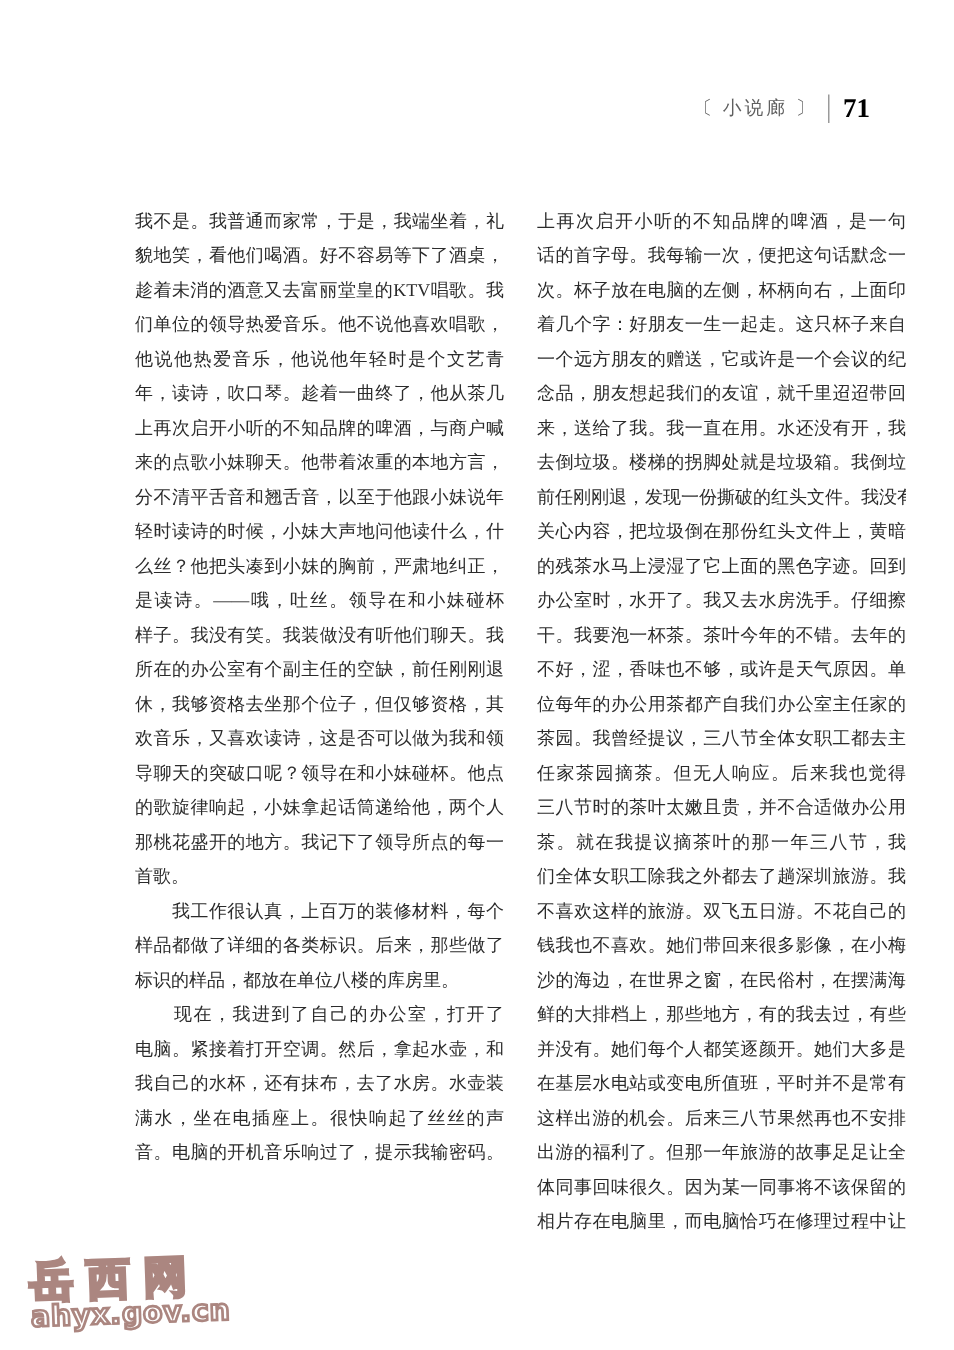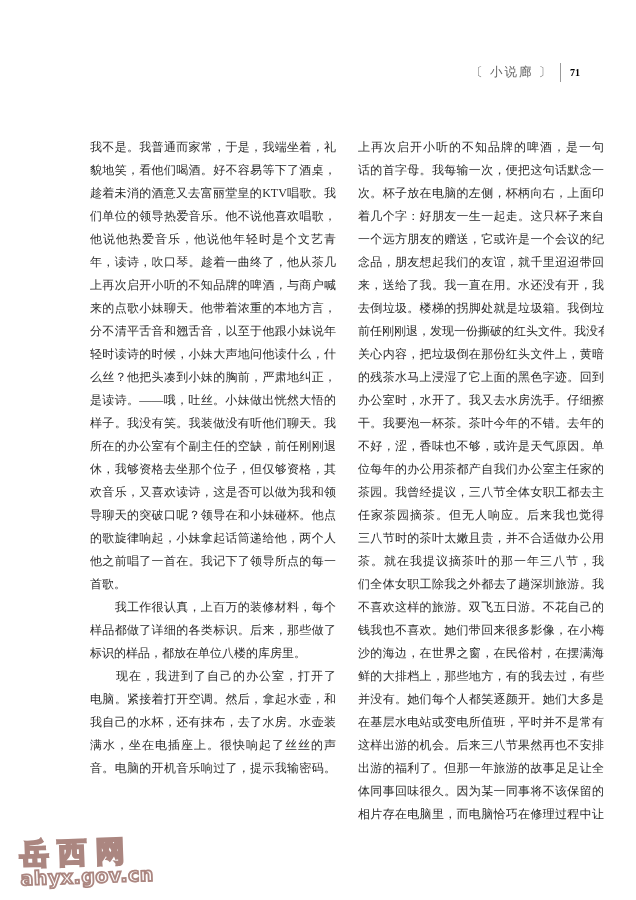--- a/index.html
+++ b/index.html
@@ -26,21 +26,21 @@
     letter-spacing: 2px;
     color: #5f5f5f;
   }
   .head-divider {
     width: 1px;
     height: 19px;
     background: #9a9a9a;
     margin: 0 9px 0 7px;
   }
   .page-number {
-    font-size: 10px;
+    font-size: 18px;
     font-weight: bold;
     color: #000000;
   }
   
   .column {
     position: absolute;
     top: 136px;
     width: 246px;
     color: #2b2b2b;
     font-size: 12px;
@@ -104,28 +104,28 @@
       <div class="line">貌地笑，看他们喝酒。好不容易等下了酒桌，</div>
       <div class="line">趁着未消的酒意又去富丽堂皇的KTV唱歌。我</div>
       <div class="line">们单位的领导热爱音乐。他不说他喜欢唱歌，</div>
       <div class="line">他说他热爱音乐，他说他年轻时是个文艺青</div>
       <div class="line">年，读诗，吹口琴。趁着一曲终了，他从茶几</div>
       <div class="line">上再次启开小听的不知品牌的啤酒，与商户喊</div>
       <div class="line">来的点歌小妹聊天。他带着浓重的本地方言，</div>
       <div class="line">分不清平舌音和翘舌音，以至于他跟小妹说年</div>
       <div class="line">轻时读诗的时候，小妹大声地问他读什么，什</div>
       <div class="line">么丝？他把头凑到小妹的胸前，严肃地纠正，</div>
-      <div class="line">是读诗。——哦，吐丝。小妹做出恍然大悟的</div>
+      <div class="line">是读诗。——哦，吐丝。领导在和小妹碰杯</div>
       <div class="line">样子。我没有笑。我装做没有听他们聊天。我</div>
       <div class="line">所在的办公室有个副主任的空缺，前任刚刚退</div>
       <div class="line">休，我够资格去坐那个位子，但仅够资格，其</div>
       <div class="line">欢音乐，又喜欢读诗，这是否可以做为我和领</div>
       <div class="line">导聊天的突破口呢？领导在和小妹碰杯。他点</div>
       <div class="line">的歌旋律响起，小妹拿起话筒递给他，两个人</div>
-      <div class="line">他之前唱了一首在。我记下了领导所点的每一</div>
+      <div class="line">那桃花盛开的地方。我记下了领导所点的每一</div>
       <div class="line para-end">首歌。</div>
       <div class="line">　　我工作很认真，上百万的装修材料，每个</div>
       <div class="line">样品都做了详细的各类标识。后来，那些做了</div>
       <div class="line para-end">标识的样品，都放在单位八楼的库房里。</div>
       <div class="line">　　现在，我进到了自己的办公室，打开了</div>
       <div class="line">电脑。紧接着打开空调。然后，拿起水壶，和</div>
       <div class="line">我自己的水杯，还有抹布，去了水房。水壶装</div>
       <div class="line">满水，坐在电插座上。很快响起了丝丝的声</div>
       <div class="line">音。电脑的开机音乐响过了，提示我输密码。</div>
     </div>

